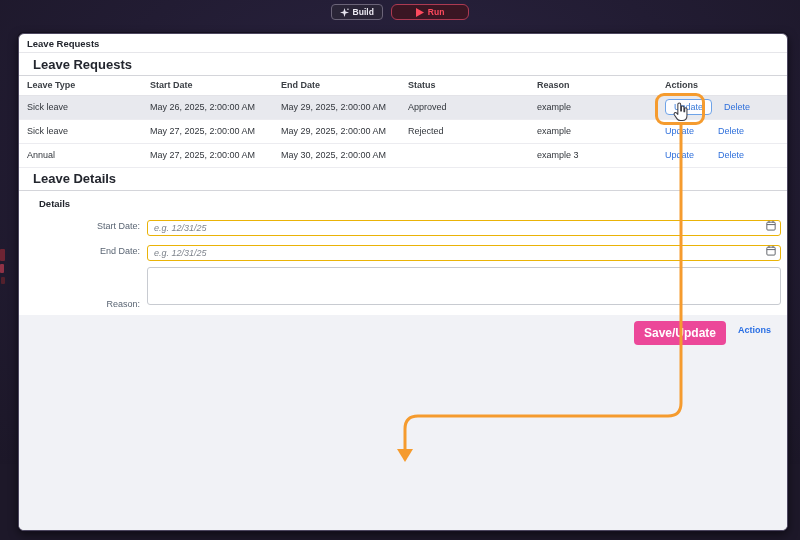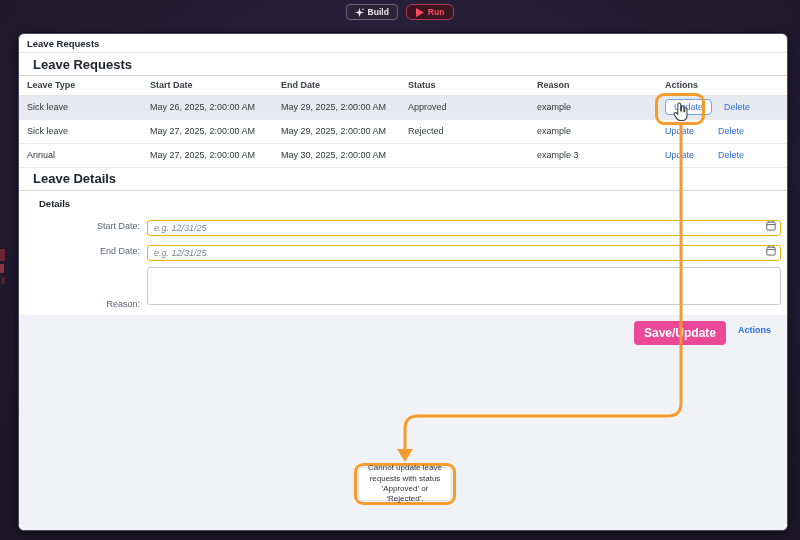--- a/index.html
+++ b/index.html
@@ -18,21 +18,21 @@
   .topbar { position:absolute; left:0; top:0; width:800px; height:33px; text-align:center; z-index:5; }
   .topbar-buttons { display:flex; justify-content:center; gap:8px; padding-top:4px; }
   .btn-build {
     display:inline-flex; align-items:center; gap:4px;
     background:#2a2537; border:1px solid #6b6478; border-radius:4px;
     color:#eceaf2; font-size:8.5px; font-weight:700; padding:2px 8px; cursor:pointer;
   }
   .btn-run {
     display:inline-flex; align-items:center; gap:4px;
     background:#3a1623; border:1.5px solid #ad3a52; border-radius:6px;
-    color:#ff4a5e; font-size:8.5px; font-weight:700; padding:2px 9px; cursor:pointer;
+    color:#ff4a5e; font-size:8.5px; font-weight:700; padding:2px 24px; cursor:pointer;
   }
   .topbar-msg { margin-top:3px; color:#ffffff; font-size:8px; font-weight:700; letter-spacing:.1px; }
 
   
   .panel {
     position:absolute; left:18px; top:33px; width:770px; height:498px;
     background:#ffffff; border:1px solid #4d4760; border-radius:6px;
     box-shadow:0 0 0 1px #14101f, 0 3px 10px rgba(0,0,0,.55);
     overflow:hidden; display:flex; flex-direction:column; z-index:10;
   }
@@ -249,21 +249,18 @@
 
   </div>
 
   <svg class="overlay-svg" width="800" height="540">
     <path d="M681 125 L681 403 Q681 416 668 416 L418 416 Q405 416 405 429 L405 449" fill="none" stroke="#F59B2E" stroke-width="3" stroke-linecap="round"></path>
     <polygon points="397,449 413,449 405,462" fill="#F59B2E"></polygon>
   </svg>
 
   <div class="highlight-rect"></div>
 
-  <div class="callout">
-    <div class="callout-inner">Cannot update leave requests with status 'Approved' or 'Rejected'.</div>
-  </div>
 
   <svg class="cursor-icon" width="19" height="21" viewBox="0 0 20 22">
     <path d="M7.2 2.6c0-.9.7-1.6 1.5-1.6s1.5.7 1.5 1.6v6.9h.8V5.6c0-.8.6-1.4 1.3-1.4s1.3.6 1.3 1.4v4.6h.8V7.4c0-.7.5-1.3 1.2-1.3s1.2.6 1.2 1.3v7.1c0 3-2 5-5 5h-1.9c-1.6 0-2.6-.5-3.5-1.8l-2.8-4c-.6-.9-.5-1.8.2-2.4.7-.5 1.6-.4 2.2.3l1.2 1.4V2.6z" fill="#ffffff" stroke="#3c3c44" stroke-width="1.1" stroke-linejoin="round"></path>
   </svg>
 
 </div>
 
 </body></html>

